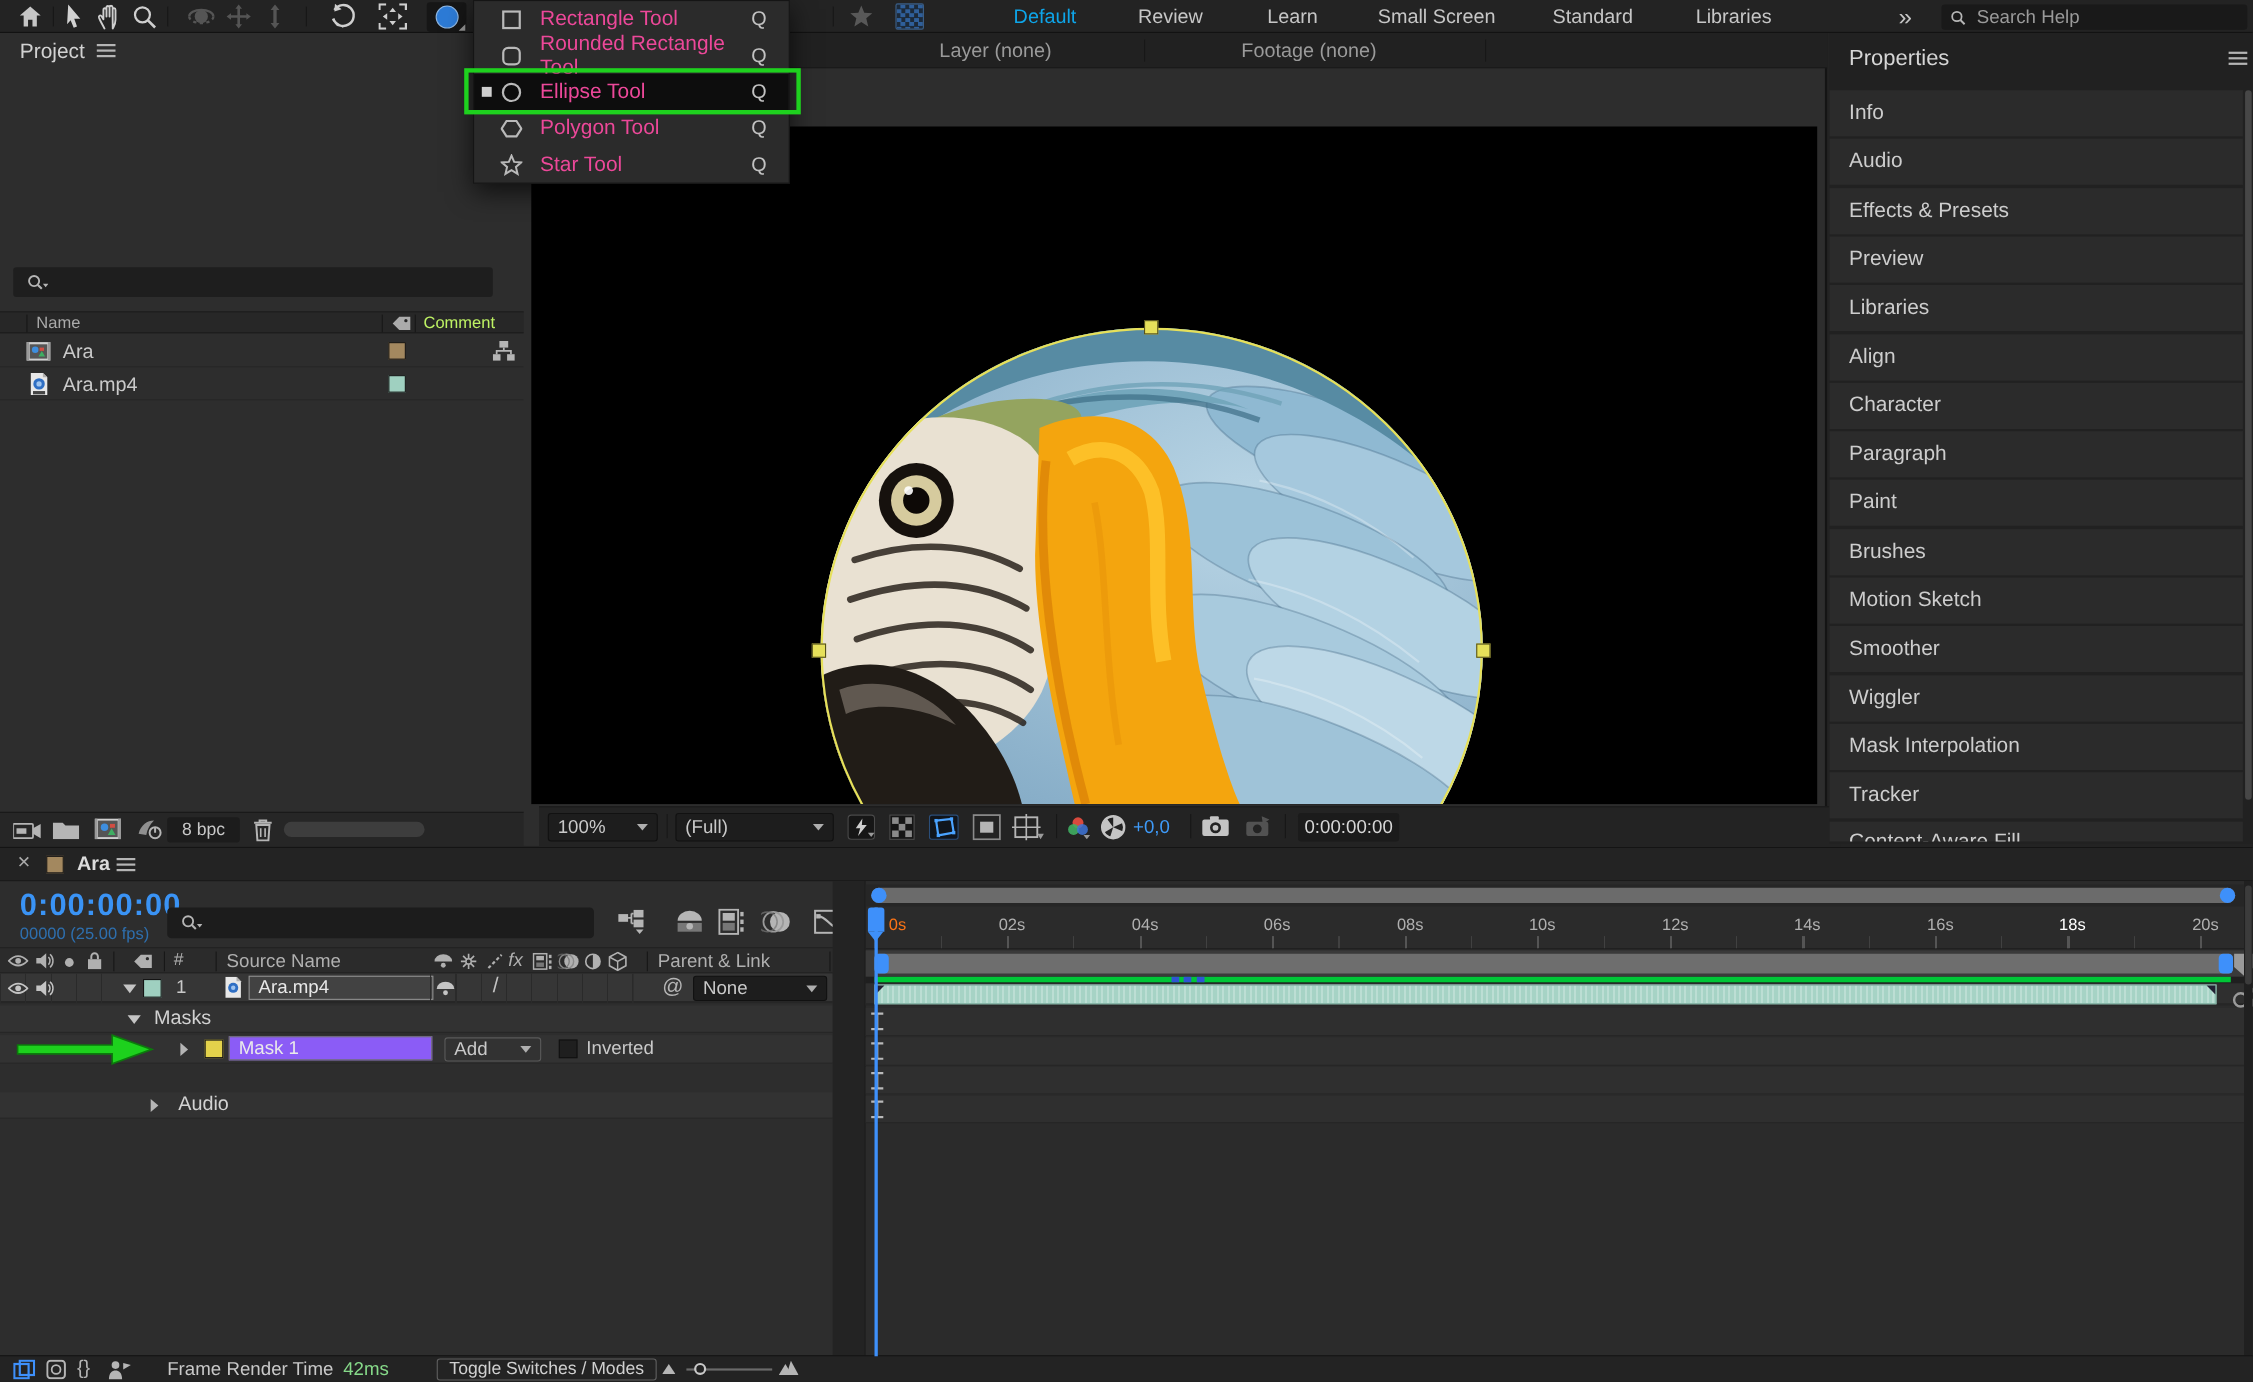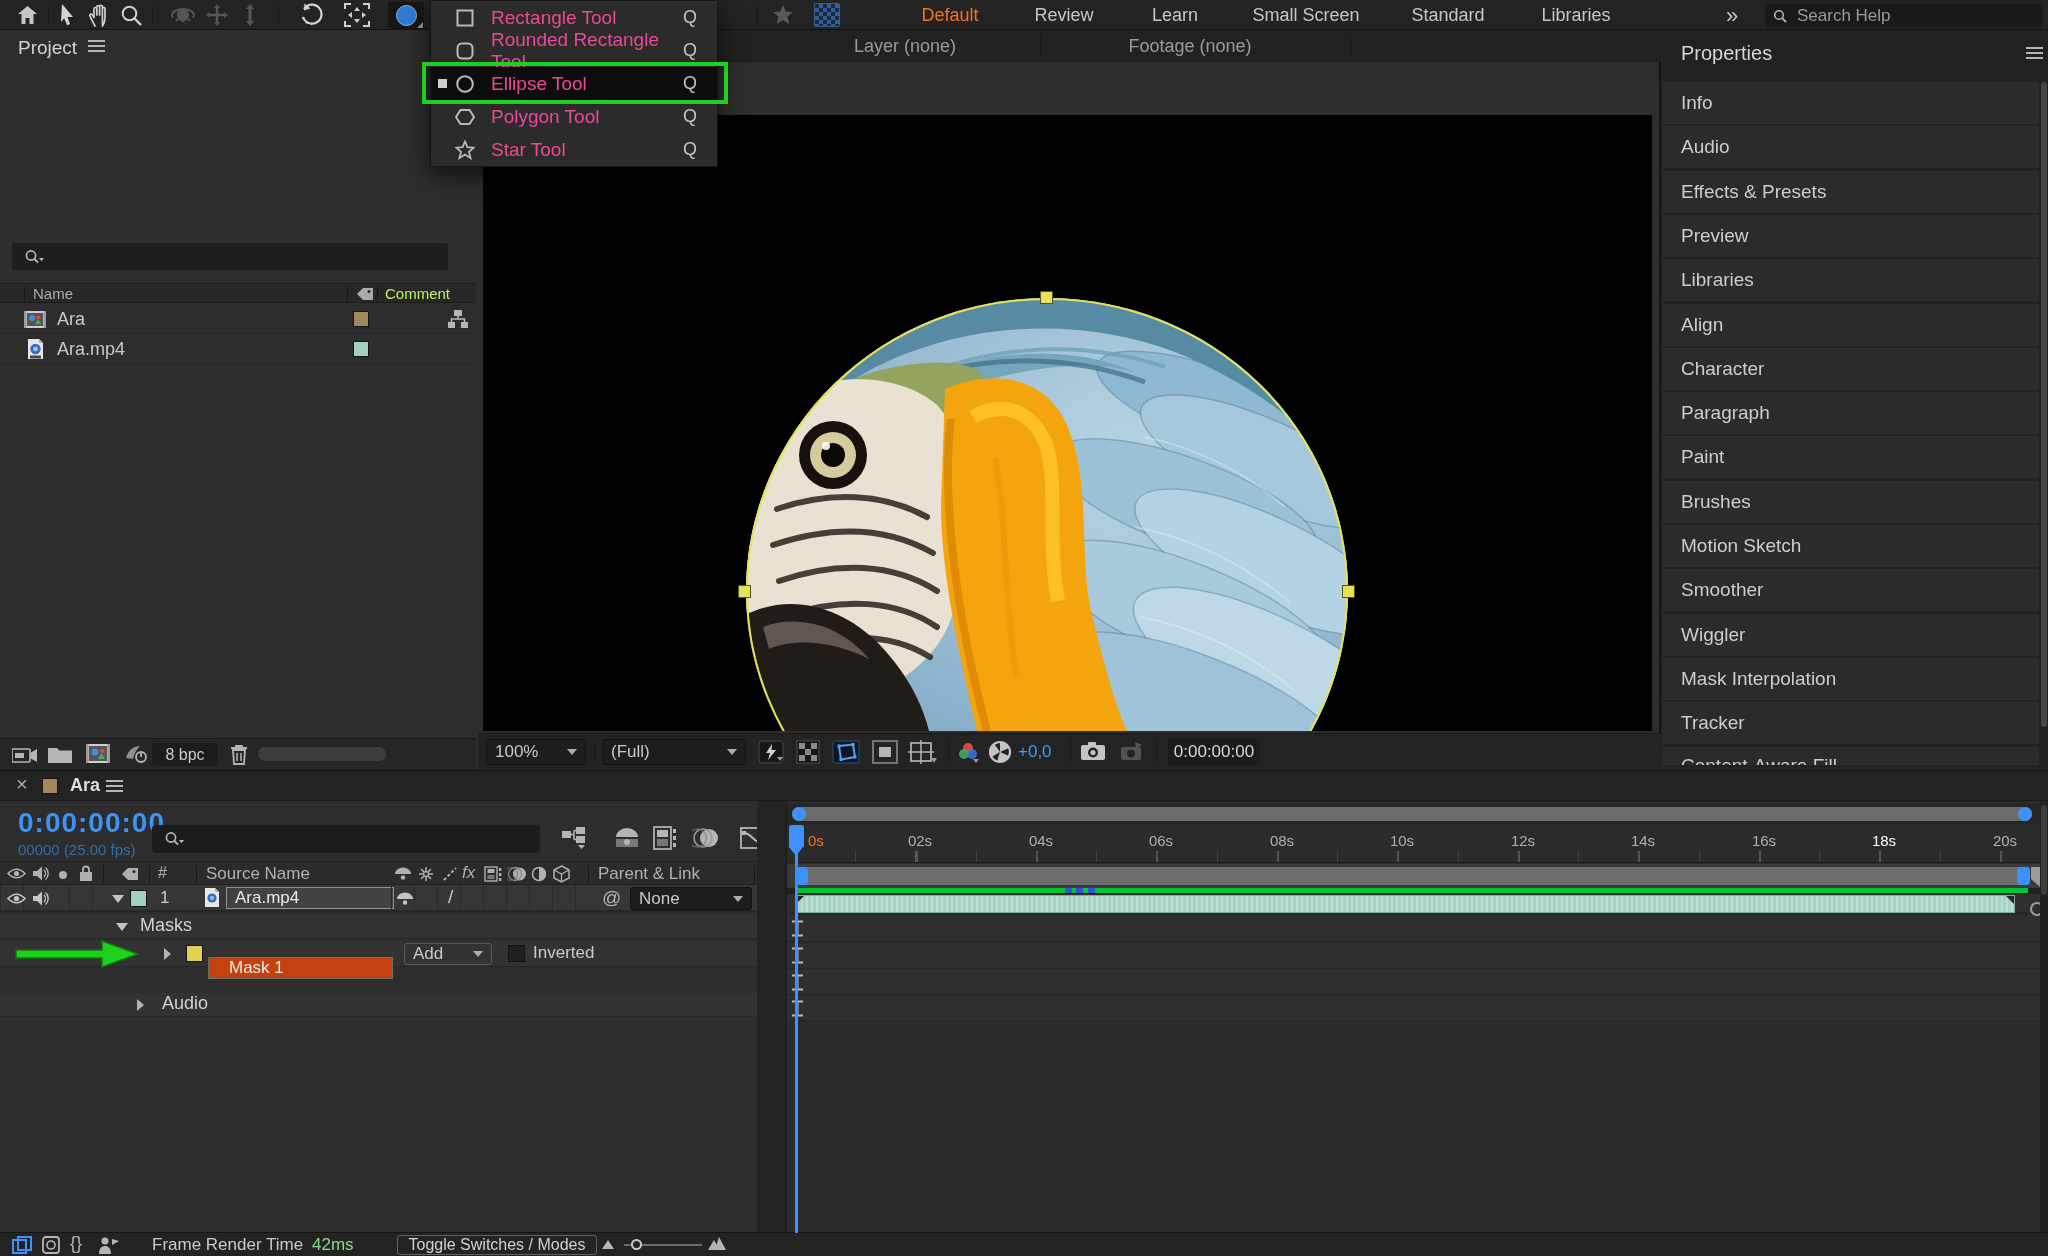--- a/index.html
+++ b/index.html
@@ -90,21 +90,21 @@
     <div class="r" style="right:1px;bottom:1px;width:0;height:0;border-left:6px solid transparent;border-bottom:6px solid #9a9a9a"></div>
   </div>
   <div class="r vsep" style="left:757px;top:6px;height:18px"></div>
   <div class="r" style="left:772px;top:4px;opacity:.45">
     <svg width="22" height="21" viewBox="0 0 22 21">
         <path d="M11 1 L13.7 7.6 L21 8.1 L15.5 12.7 L17.3 20 L11 16 L4.7 20 L6.5 12.7 L1 8.1 L8.3 7.6 Z" fill="#9a9a9a"></path>
       </svg>
   </div>
   <div class="r" style="left:814px;top:3px;width:26px;height:24px;border:1px solid #3a5d85;border-radius:2px;background:repeating-conic-gradient(#2f5f9a 0% 25%, #1c2a3a 0% 50%) 0 0 / 8px 8px"></div>
 
-  <span class="r tx" style="left:950px;top:5px;transform:translateX(-50%);color:#f97316">Default</span>
+  <span class="r tx" style="left:950px;top:5px;transform:translateX(-50%);color:#0ea5e9">Default</span>
   <span class="r tx" style="left:1064px;top:5px;transform:translateX(-50%);color:#c6c6c6">Review</span>
   <span class="r tx" style="left:1175px;top:5px;transform:translateX(-50%);color:#c6c6c6">Learn</span>
   <span class="r tx" style="left:1306px;top:5px;transform:translateX(-50%);color:#c6c6c6">Small Screen</span>
   <span class="r tx" style="left:1448px;top:5px;transform:translateX(-50%);color:#c6c6c6">Standard</span>
   <span class="r tx" style="left:1576px;top:5px;transform:translateX(-50%);color:#c6c6c6">Libraries</span>
   <span class="r tx" style="left:1726px;top:3px;font-size:22px;color:#c6c6c6">»</span>
   <div class="r flex" style="left:1765px;top:4px;width:278px;height:23px;background:#191919;border-radius:3px;padding-left:8px">
     <span>
         <svg width="14" height="14" viewBox="0 0 14 14">
           <circle cx="6" cy="6" r="4.3" fill="none" stroke="#b5b5b5" stroke-width="1.6"></circle>
@@ -285,21 +285,21 @@
           <path d="M395 320 C450 330 505 356 548 392"></path>
         </g>
       </g>
       <ellipse cx="302" cy="294" rx="300" ry="292" fill="none" stroke="#e6e05a" stroke-width="2"></ellipse>
     </svg>
     <div class="r" style="left:557px;top:176px;width:13px;height:13px;background:#e6e05a;border:1px solid #56521d"></div>
     <div class="r" style="left:255px;top:470px;width:13px;height:13px;background:#e6e05a;border:1px solid #56521d"></div>
     <div class="r" style="left:859px;top:470px;width:13px;height:13px;background:#e6e05a;border:1px solid #56521d"></div>
   </div>
 
-  <div class="r" style="left:0;top:703px;width:1183px;height:40px;background:#232323;border-top:1px solid #191919">
+  <div class="r" style="left:12px;top:703px;width:1183px;height:40px;background:#232323;border-top:1px solid #191919">
     <div class="r select" style="left:8px;top:5px;width:100px;height:26px">
         <span>100%</span>
         <span class="cdown"></span>
       </div>
     <div class="r vsep" style="left:116px;top:6px;height:22px"></div>
     <div class="r select" style="left:124px;top:5px;width:144px;height:26px">
         <span>(Full)</span>
         <span class="cdown"></span>
       </div>
     <span class="r" style="left:280px;top:6px">
@@ -632,21 +632,21 @@
   </div>
 
   <div class="r" style="left:0;top:143px;width:757px;height:25px;background:#323232;border-bottom:1px solid #262626">
     <div class="r cexp" style="left:116px;top:9px"></div>
     <span class="r tx" style="left:140px;top:1px;font-size:18px;color:#d2d2d2">Masks</span>
   </div>
 
   <div class="r" style="left:0;top:170px;width:757px;height:26px;background:#323232;border-bottom:1px solid #262626">
     <div class="r cright" style="left:164px;top:7px"></div>
     <div class="r" style="left:186px;top:4px;width:17px;height:17px;background:#e3d24b;border:1px solid #141414"></div>
-    <div class="r flex" style="left:208px;top:16px;width:185px;height:22px;background:#c2410c;border:1px solid #6e6e6e;padding-left:20px">
+    <div class="r flex" style="left:208px;top:1px;width:185px;height:22px;background:#8b5cf6;border:1px solid #6e6e6e;padding-left:8px">
       <span class="tx" style="font-size:17px;color:#eaeaea">Mask 1</span>
     </div>
     <div class="r select" style="left:404px;top:2px;width:88px;height:22px;background:#323232;border:1px solid #5a5a5a">
         <span>Add</span>
         <span class="cdown"></span>
       </div>
     <div class="r" style="left:508px;top:4px;width:17px;height:17px;background:#1f1f1f;border:1px solid #111"></div>
     <span class="r tx" style="left:533px;top:2px;font-size:17px">Inverted</span>
   </div>
 

